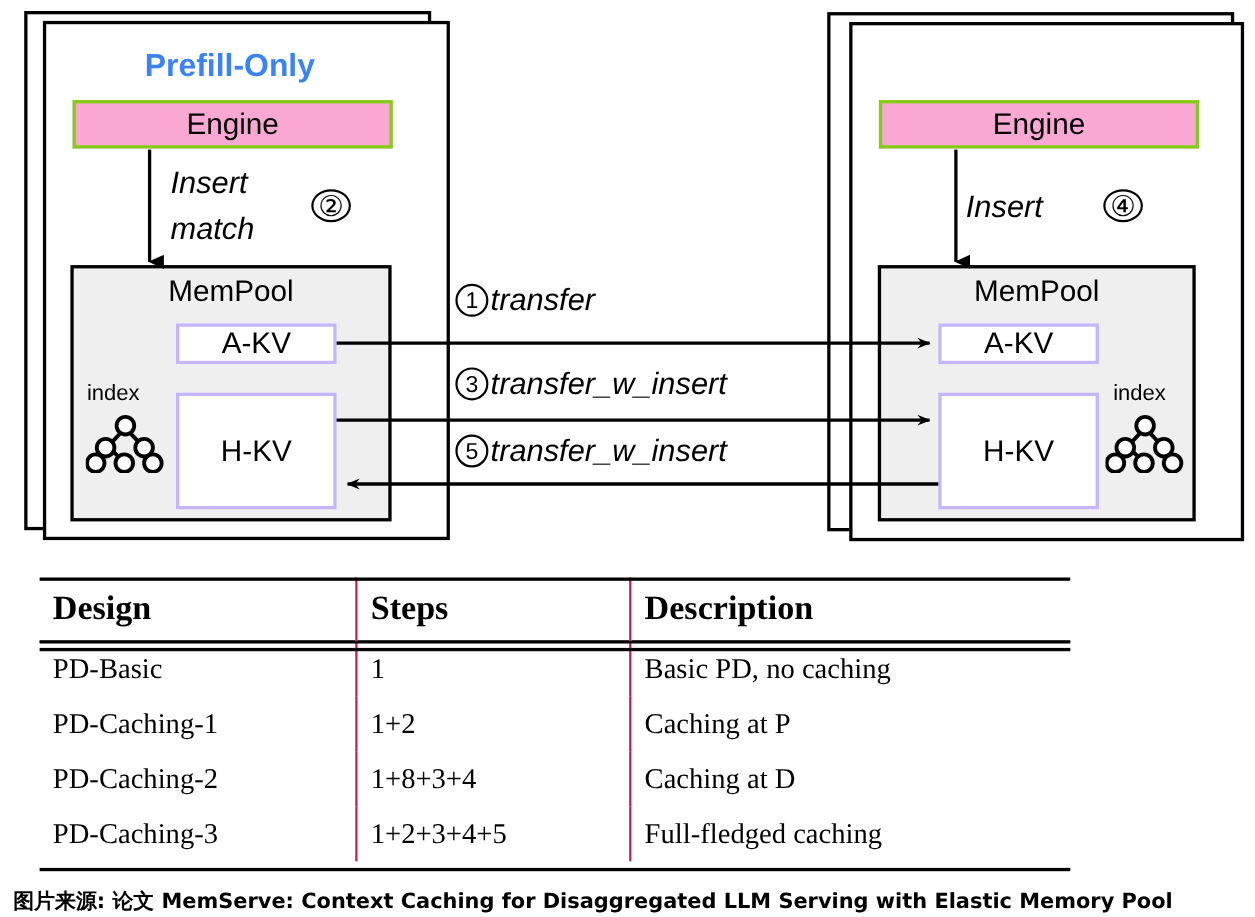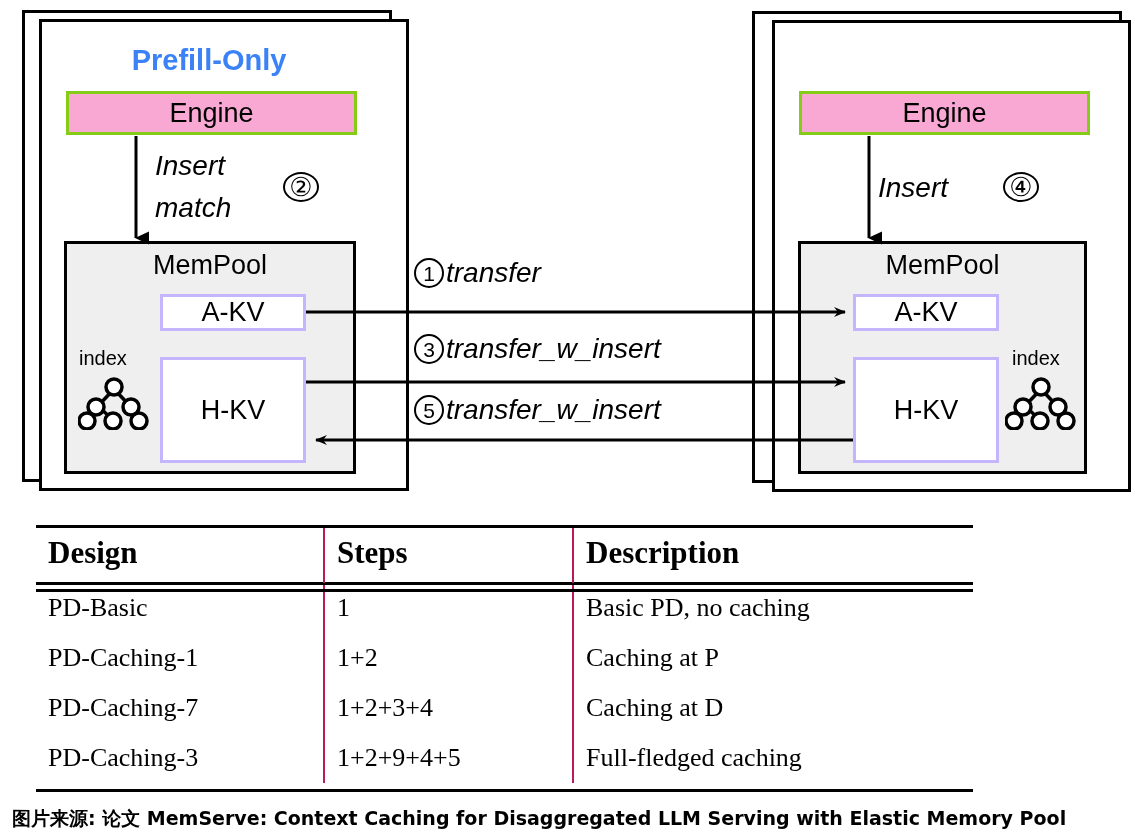--- a/index.html
+++ b/index.html
@@ -312,27 +312,27 @@
           <td>PD-Basic</td>
           <td class="col-div">1</td>
           <td class="col-div">Basic PD, no caching</td>
         </tr>
         <tr style="height:50px;">
           <td>PD-Caching-1</td>
           <td class="col-div">1+2</td>
           <td class="col-div">Caching at P</td>
         </tr>
         <tr style="height:50px;">
-          <td>PD-Caching-7</td>
-          <td class="col-div">1+2+3+4</td>
+          <td>PD-Caching-2</td>
+          <td class="col-div">1+8+3+4</td>
           <td class="col-div">Caching at D</td>
         </tr>
         <tr style="height:50px;">
           <td>PD-Caching-3</td>
-          <td class="col-div">1+2+9+4+5</td>
+          <td class="col-div">1+2+3+4+5</td>
           <td class="col-div">Full-fledged caching</td>
         </tr>
       </tbody>
     </table>
   </div>
 
   <div class="caption" style="left:12px; top:806px;">图片来源: 论文 MemServe: Context Caching for Disaggregated LLM Serving with Elastic Memory Pool</div>
 
 </div>
 

